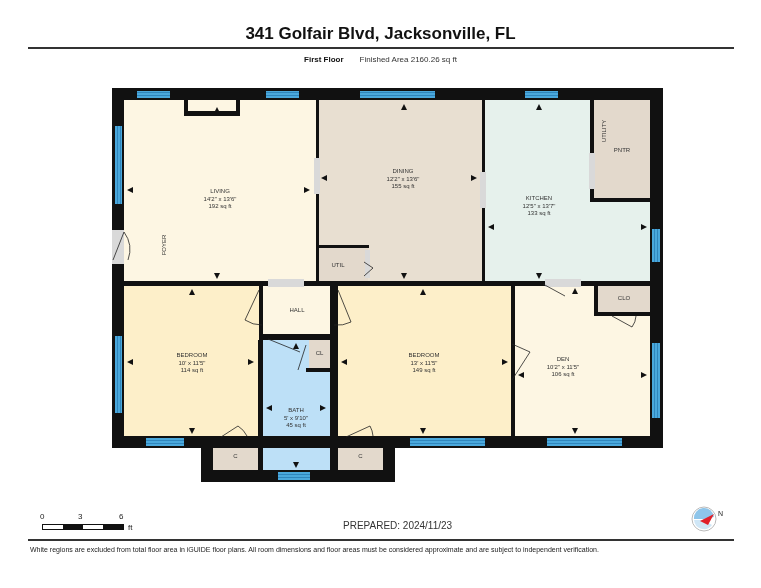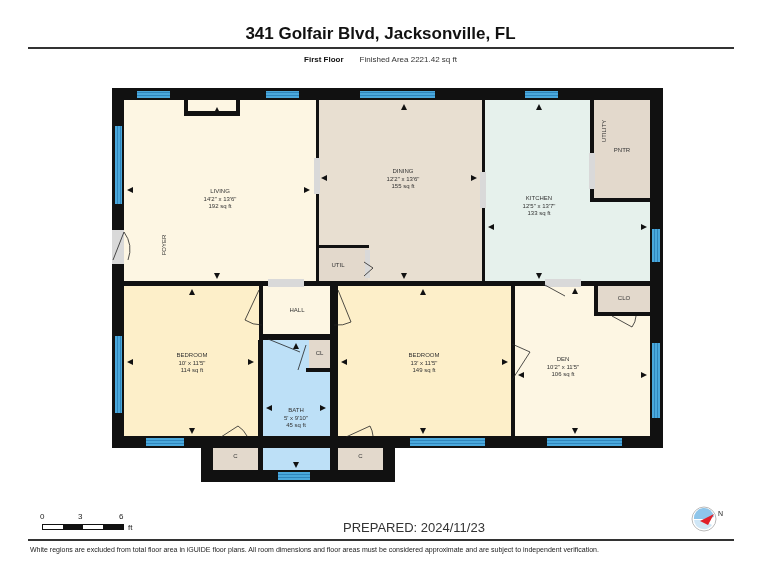--- a/index.html
+++ b/index.html
@@ -16,31 +16,31 @@
   .win{position:absolute;background:#4aa8dc;}
   .winv{background:repeating-linear-gradient(90deg,#4aa8dc 0 2px,#2f86bd 2px 3px);}
   .winh{background:repeating-linear-gradient(0deg,#4aa8dc 0 2px,#2f86bd 2px 3px);}
   .door{position:absolute;background:#d9d9d9;}
   .arrow{position:absolute;width:0;height:0;}
   .au{border-left:3px solid transparent;border-right:3px solid transparent;border-bottom:6px solid #111;}
   .ad{border-left:3px solid transparent;border-right:3px solid transparent;border-top:6px solid #111;}
   .al{border-top:3px solid transparent;border-bottom:3px solid transparent;border-right:6px solid #111;}
   .ar{border-top:3px solid transparent;border-bottom:3px solid transparent;border-left:6px solid #111;}
   .scale{position:absolute;left:40px;top:512px;font-size:8px;}
-  .prepared{position:absolute;left:343px;top:520px;font-size:13px;color:#333;}
+  .prepared{position:absolute;left:343px;top:520px;font-size:10px;color:#333;}
   .foot{position:absolute;left:30px;top:546px;font-size:7px;color:#222;}
   .compass{position:absolute;left:690px;top:505px;}
   .vtext{position:absolute;transform:rotate(-90deg);font-size:6px;color:#333;}
 </style>
 </head>
 <body>
 
 <div class="title">341 Golfair Blvd, Jacksonville, FL</div>
 <div class="hr" style="top:47px;"></div>
-<div class="subtitle"><b>First Floor</b><span>Finished Area 2221.42 sq ft</span></div>
+<div class="subtitle"><b>First Floor</b><span>Finished Area 2160.26 sq ft</span></div>
 
 <div class="plan">
 
   <div class="room" style="left:124px;top:100px;width:192px;height:181px;background:#fdf6e3;"></div>
   <div class="room" style="left:318px;top:100px;width:165px;height:181px;background:#e8dfd1;"></div>
   <div class="room" style="left:485px;top:100px;width:165px;height:181px;background:#e6f1ec;"></div>
   <div class="room" style="left:594px;top:100px;width:56px;height:98px;background:#e3d9cc;"></div>
   <div class="room" style="left:318px;top:248px;width:50px;height:33px;background:#e3d9cc;"></div>
   <div class="room" style="left:124px;top:286px;width:135px;height:150px;background:#fdefc9;"></div>
   <div class="room" style="left:263px;top:286px;width:70px;height:48px;background:#fdf6e3;"></div>

